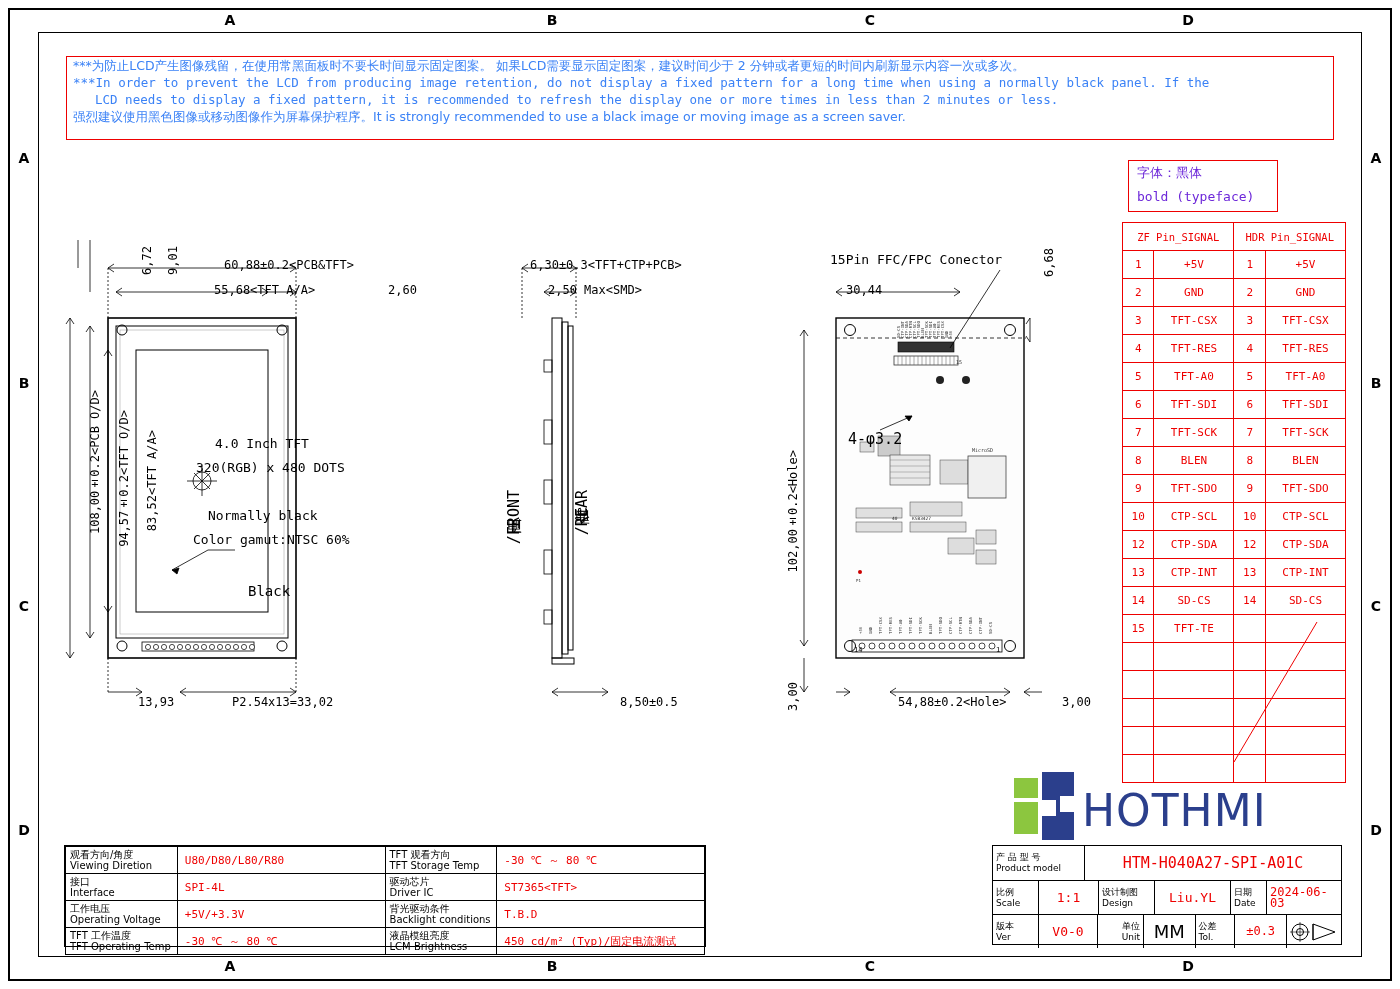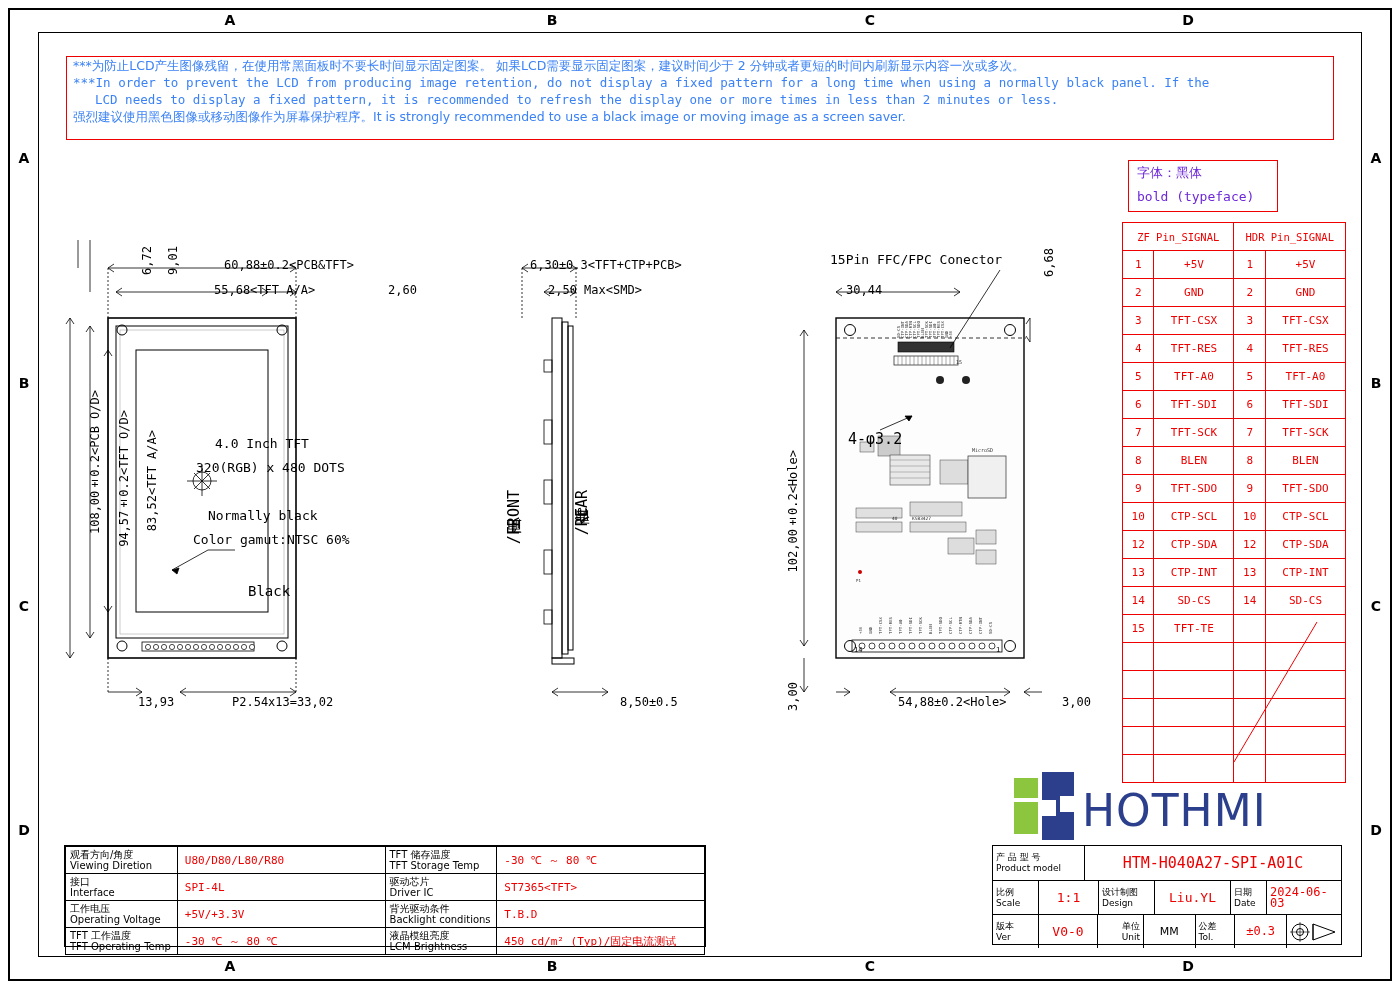--- a/index.html
+++ b/index.html
@@ -587,21 +587,21 @@
     <div class="tb-row" style="height:33px;">
       <div class="tb-cell" style="width:46px;">
         <span>版本</span>
         <span>Ver</span>
       </div>
       <div class="tb-cell tb-val" style="width:60px;">V0-0</div>
       <div class="tb-cell" style="width:46px;text-align:right;">
         <span>单位</span>
         <span>Unit</span>
       </div>
-      <div class="tb-cell" style="width:52px;justify-content:center;align-items:center;font-size:11px;">MM</div>
+      <div class="tb-cell" style="width:52px;justify-content:center;align-items:center;font-size:18px;">MM</div>
       <div class="tb-cell" style="width:40px;">
         <span>公差</span>
         <span>Tol.</span>
       </div>
       <div class="tb-cell tb-val" style="width:52px;font-size:12px;">±0.3</div>
       <div class="tb-cell" style="width:54px;align-items:center;justify-content:center;">
         <svg width="50" height="24">
           <circle cx="11" cy="12" r="8" fill="none" stroke="#000" stroke-width="1"></circle>
           <circle cx="11" cy="12" r="3.5" fill="none" stroke="#000" stroke-width="1"></circle>
           <line x1="1" y1="12" x2="21" y2="12" stroke="#000" stroke-width="0.6"></line>
@@ -616,21 +616,21 @@
   <div class="abs spectable">
     <table>
       <tbody>
           <tr>
         <td style="width:112px;">
           <div>观看方向/角度</div>
           <div>Viewing Diretion</div>
         </td>
         <td class="val" style="width:208px;">U80/D80/L80/R80</td>
         <td style="width:112px;">
-          <div>TFT 储存温度</div>
+          <div>TFT 观看方向</div>
           <div>TFT Storage Temp</div>
         </td>
         <td class="val" style="width:208px;">-30 ℃ ～ 80 ℃</td>
       </tr>
       <tr>
         <td>
           <div>接口</div>
           <div>Interface</div>
         </td>
         <td class="val">SPI-4L</td>

